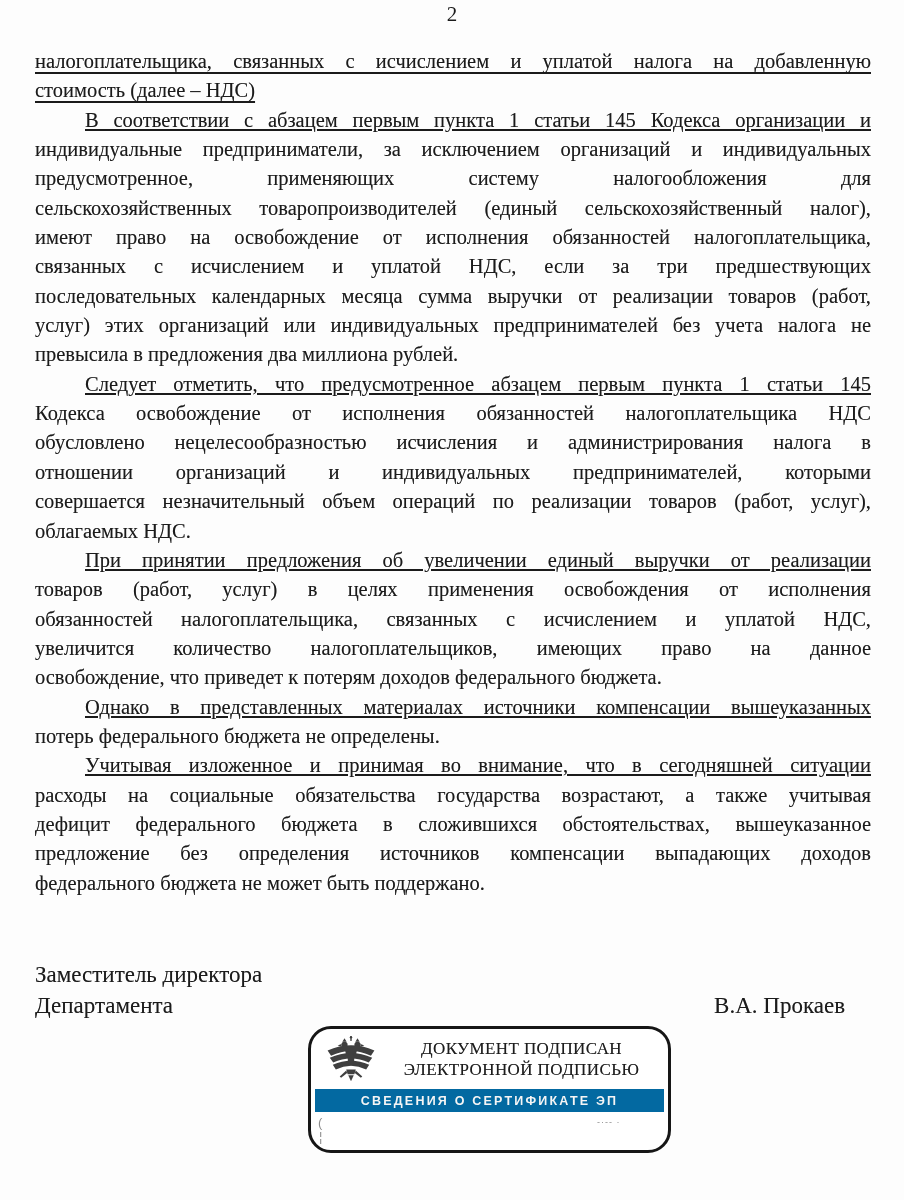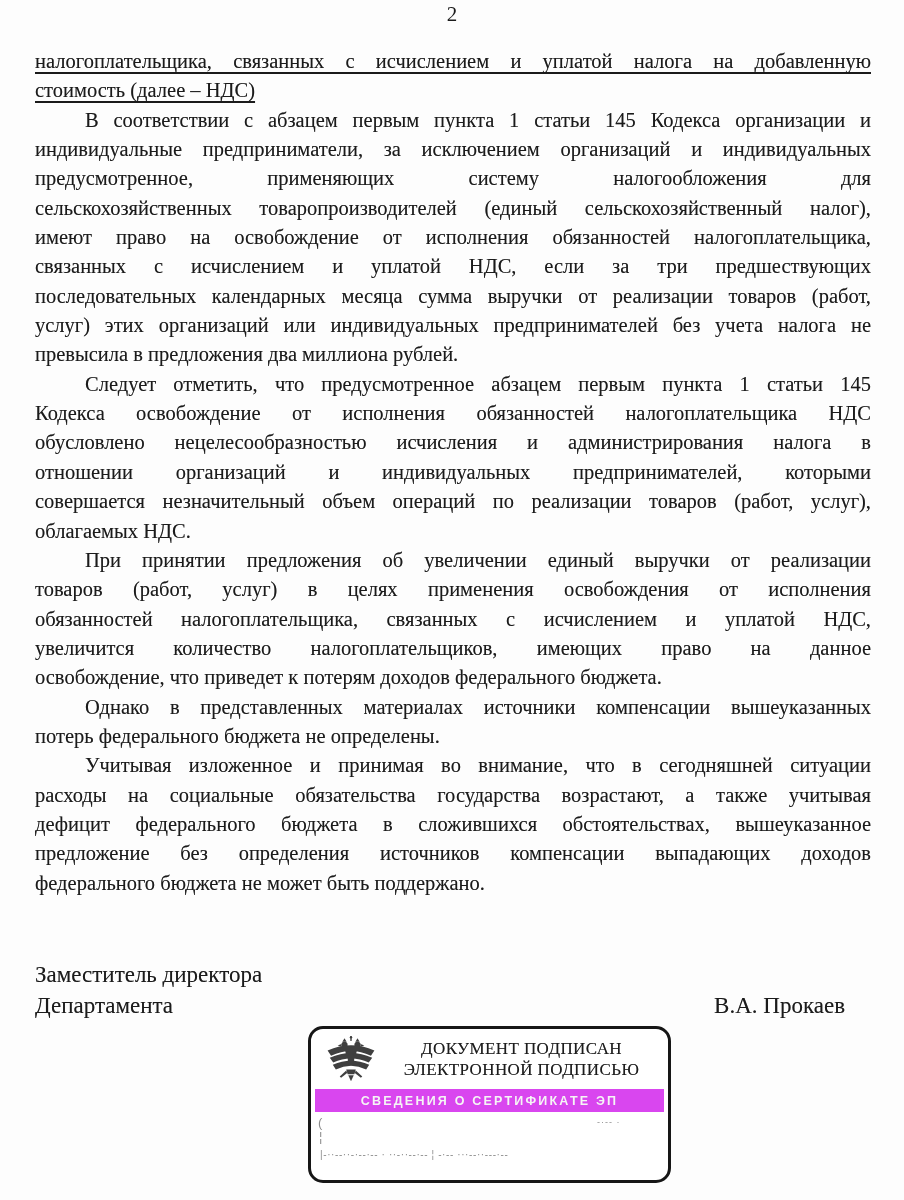--- a/index.html
+++ b/index.html
@@ -23,60 +23,60 @@
     font-size:20.5px;
     text-shadow:0 0 .5px rgba(25,25,25,.4);
   }
   .line{
     line-height:29.35px;
     text-align:justify;
     text-justify:inter-word;
   }
   .line.just{text-align-last:justify;}
   .line.last{text-align-last:left;}
-  .line.indent{text-indent:50px;}
+  .line.indent{text-indent:50px;text-decoration:underline;}
   .line.underline{
     text-decoration:underline;
     text-decoration-thickness:1.6px;
     text-underline-offset:4px;
   }
 
   .sig{
     position:absolute;left:35px;right:59px;top:959px;
     display:flex;justify-content:space-between;align-items:flex-end;
     font-size:23px;
     text-shadow:0 0 .5px rgba(25,25,25,.4);
   }
   .sig-left div{line-height:31px;}
   .sig-name{line-height:31px;}
 
   .stamp{
-    position:absolute;left:308px;top:1026px;width:363px;height:157px;
+    position:absolute;left:308px;top:1026px;width:363px;height:127px;
     box-sizing:border-box;
     background:#fff;
     border:3.5px solid #161616;
-    border-radius:15px;
+    border-radius:23px;
     overflow:hidden;
   }
   .stamp-top{
     display:flex;align-items:center;
     height:55px;
     padding:3px 10px 0 14px;
     gap:8px;
   }
   .stamp-title{
     flex:1;text-align:center;
     font-size:17px;line-height:20.5px;
     letter-spacing:.4px;color:#1d1d1d;
     text-shadow:0 0 .5px rgba(25,25,25,.45);
     white-space:nowrap;
   }
   .stamp-bar{
     margin:2px 4px 0 4px;
-    background:#d946ef;color:#f5f5f5;
+    background:#0369a1;color:#f5f5f5;
     font-family:"Liberation Sans", sans-serif;
     font-weight:bold;font-size:12.5px;
     letter-spacing:2.2px;text-align:center;
     padding:4.5px 0 4px 0;
   }
   .stamp-cert{position:relative;height:70px;}
   .r{
     position:absolute;color:#5c5c5c;opacity:.7;
     filter:blur(.4px);
     font-family:"Liberation Sans", sans-serif;

